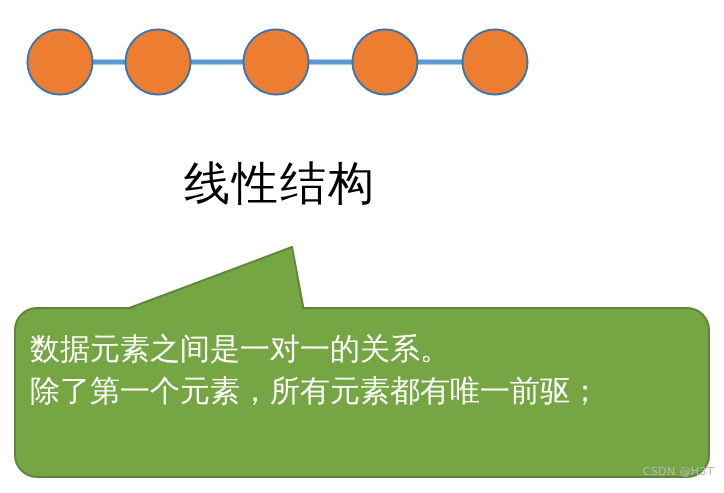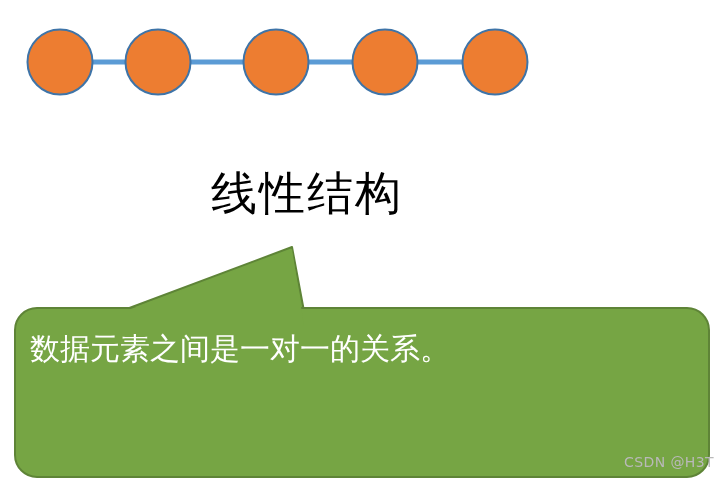--- a/index.html
+++ b/index.html
@@ -34,31 +34,30 @@
     height: 140px;
   }
   #chain-svg {
     display: block;
   }
 
   
   #slide-title {
     position: absolute;
     left: 0;
-    top: 164px;
+    top: 154px;
     width: 560px;
     text-align: center;
     font-family: "Liberation Serif", "DejaVu Serif", serif;
     font-size: 46px;
     line-height: 60px;
     color: #000000;
     letter-spacing: 2px;
     white-space: nowrap;
     user-select: none;
-    padding-left: 27px;
   }
 
   
   #callout {
     position: absolute;
     left: 0;
     top: 240px;
     width: 718px;
     height: 253px;
   }
@@ -82,23 +81,23 @@
   }
   .callout-line {
     display: block;
     height: 42px;
   }
 
   
   #watermark {
     position: absolute;
     right: 10px;
-    bottom: 23px;
+    bottom: 15px;
     font-family: "DejaVu Sans", sans-serif;
-    font-size: 14px;
+    font-size: 11px;
     color: #b9b9b9;
     letter-spacing: 0.4px;
     user-select: none;
   }
 </style>
 </head>
 <body>
 
 <div id="slide">
 
@@ -129,18 +128,19 @@
 
       <path d="M 292 7 L 124 70 L 124 82 L 306 82 Z" fill="#76A544" stroke="#5E8437" stroke-width="2" stroke-linejoin="round"></path>
 
       <rect x="15" y="68" width="694" height="169" rx="22" ry="22" fill="#76A544" stroke="#5E8437" stroke-width="2"></rect>
 
       <path d="M 292 9 L 128 70 L 128 86 L 304 86 Z" fill="#76A544" stroke="none"></path>
     </svg>
 
     <div id="callout-text">
       <span class="callout-line">数据元素之间是一对一的关系。</span>
+      <span class="callout-line">除了第一个元素，所有元素都有唯一前驱；</span>
     </div>
   </div>
 
   <div id="watermark">CSDN @H3T</div>
 
 </div>
 
 </body></html>

